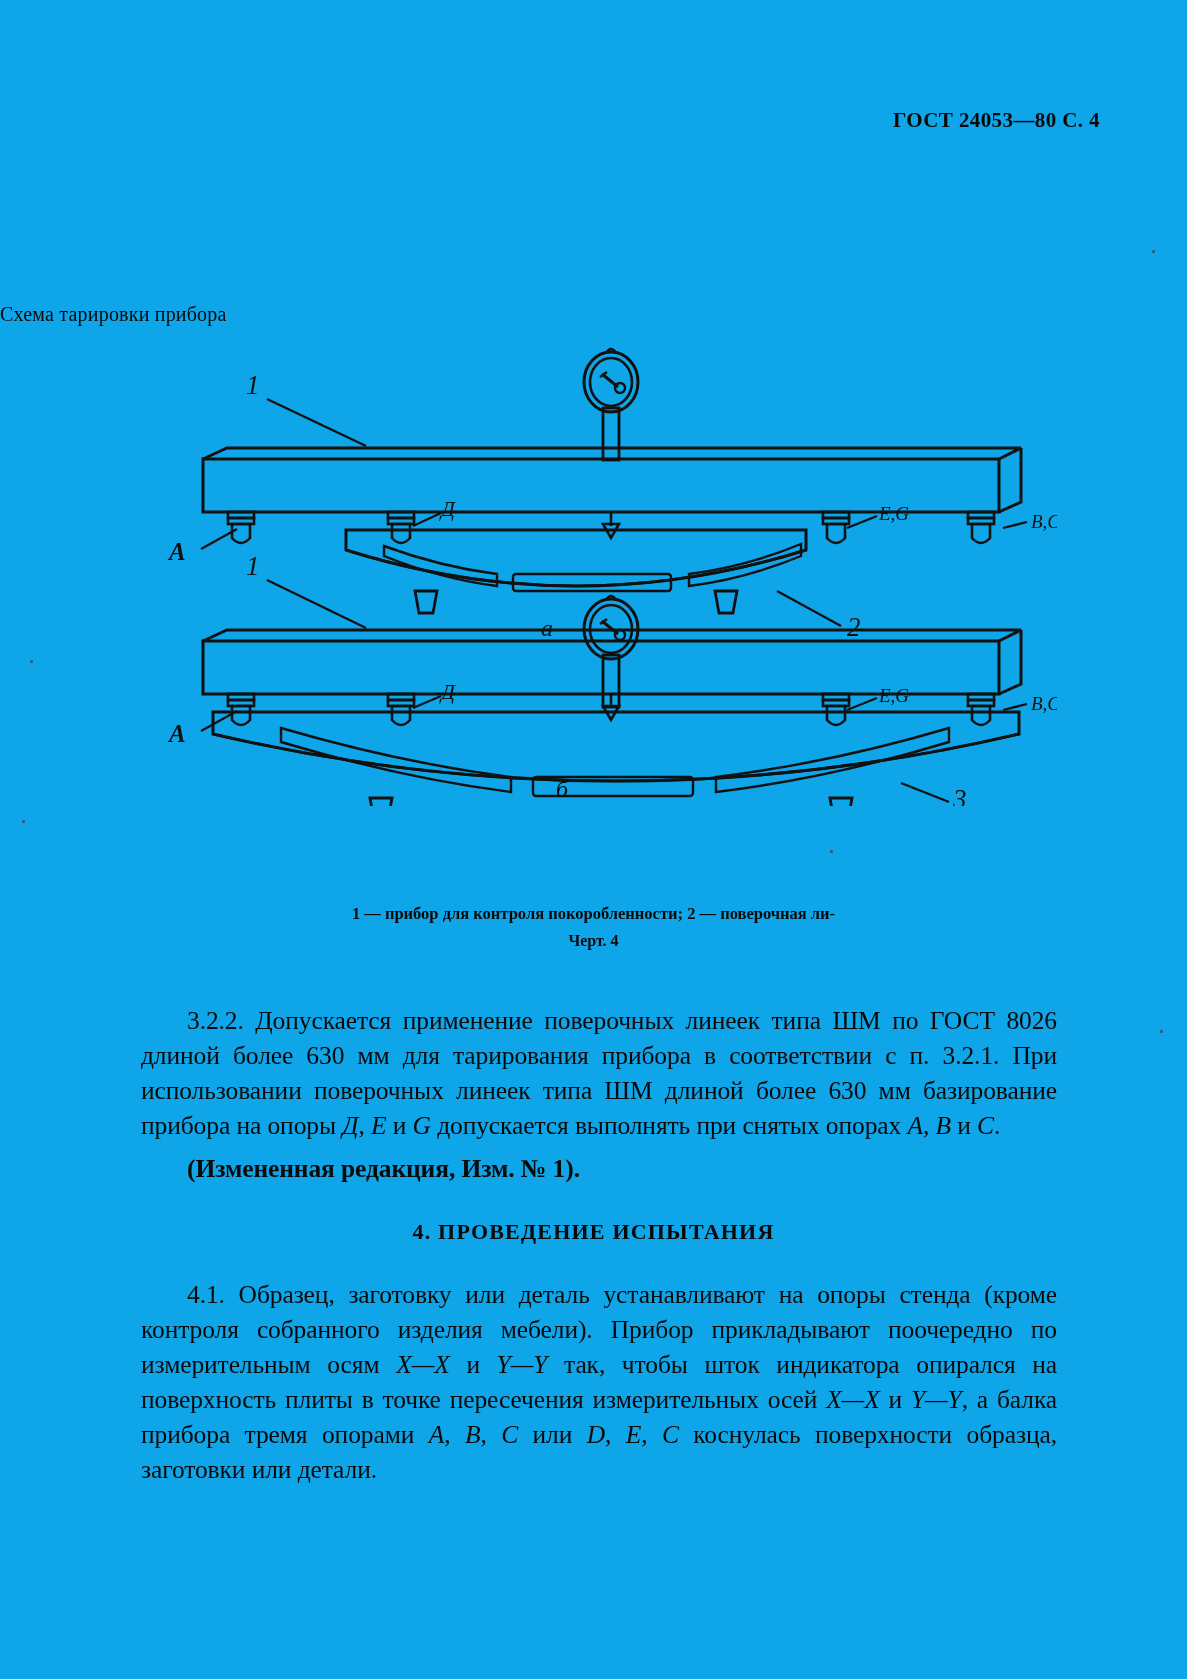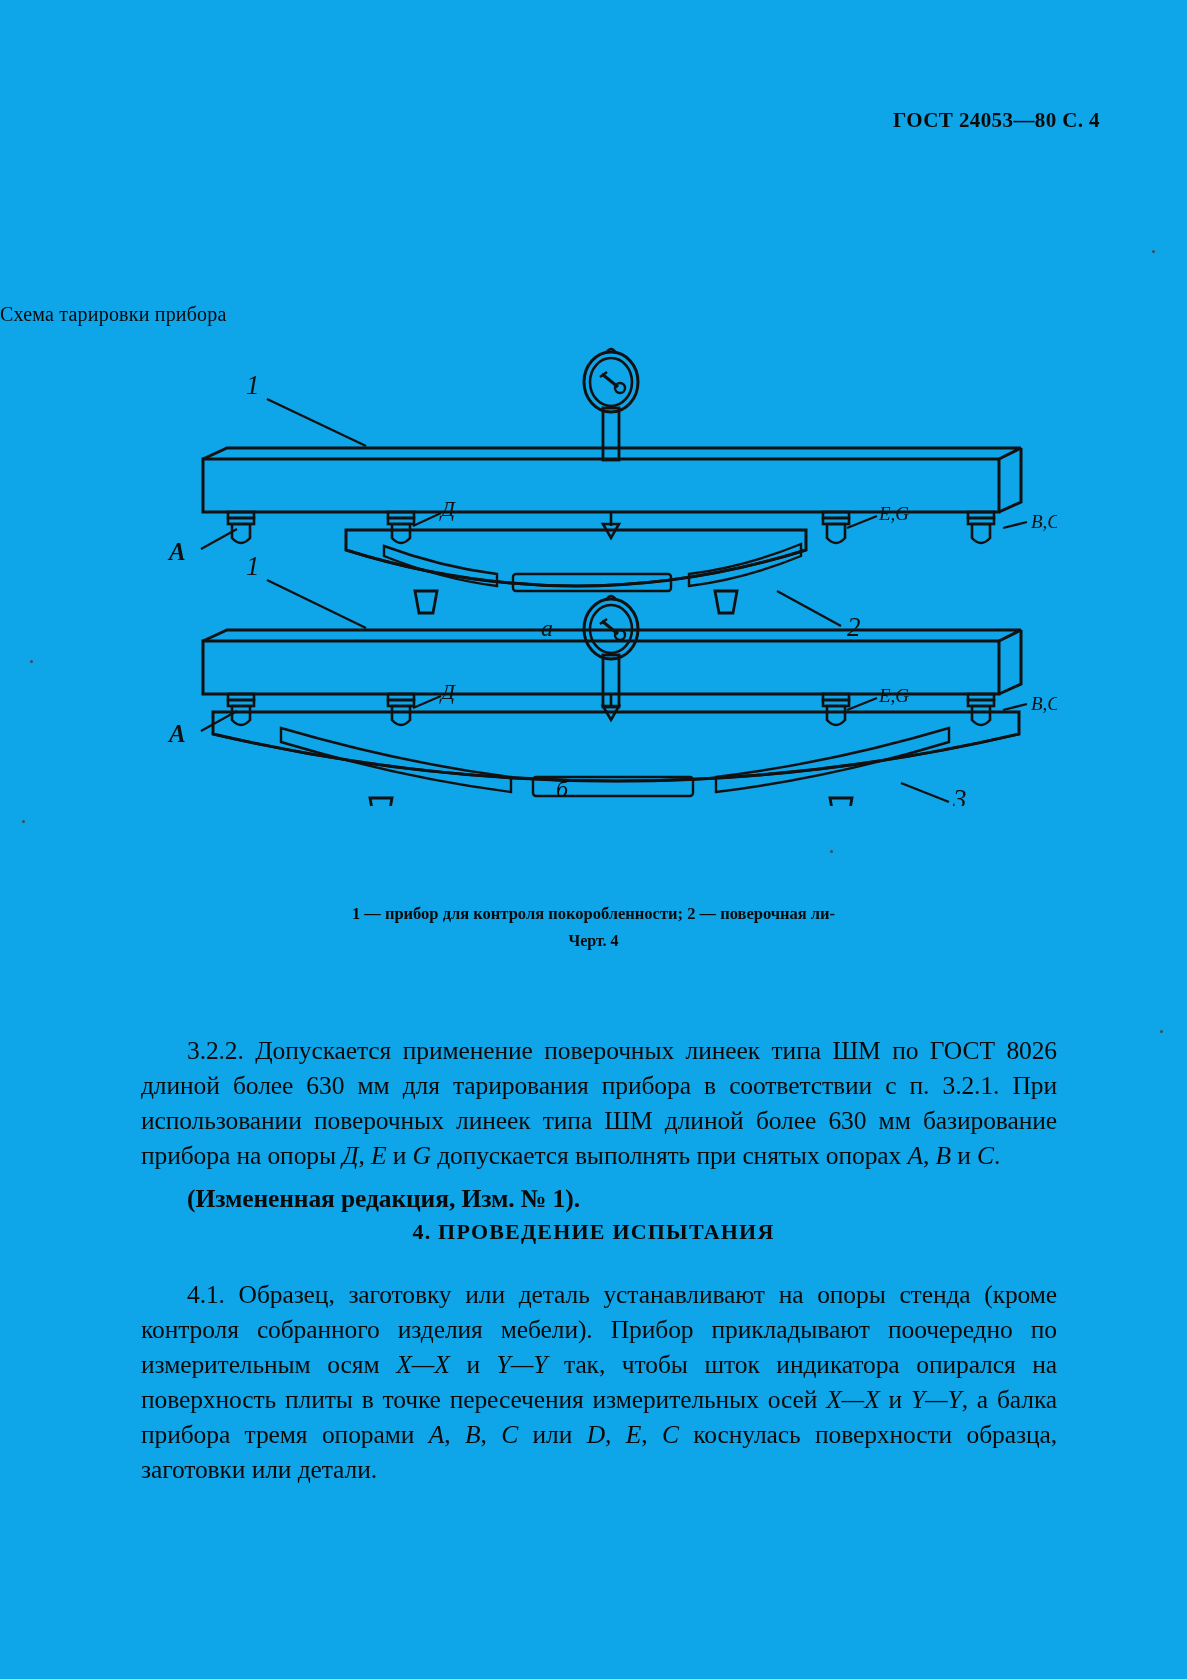--- a/index.html
+++ b/index.html
@@ -296,21 +296,21 @@
     
     <div style="position:absolute;left:415px;top:440px;font-size:24px;font-style:italic;">б</div>
   </div>
 
   <div class="fig-caption">
     <span class="ln">1 — прибор для контроля покоробленности; 2 — поверочная ли-</span>
   </div>
 
   <div class="fig-number">Черт. 4</div>
 
-  <div class="col" style="top:1033px;">
+  <div class="col" style="top:1003px;">
     <p class="body indent">3.2.2. Допускается применение поверочных линеек типа ШМ по ГОСТ 8026 длиной более 630 мм для тарирования прибора в соответствии с п. 3.2.1. При использовании поверочных линеек типа ШМ длиной более 630 мм базирование прибора на опоры <i>Д</i>, <i>Е</i> и <i>G</i> допускается выполнять при снятых опорах <i>А</i>, <i>В</i> и <i>С</i>.</p>
     <p class="body indent" style="margin-top:8px;"><b>(Измененная редакция, Изм. № 1).</b></p>
   </div>
 
   <div class="sec-heading" style="top:1219px;">4. ПРОВЕДЕНИЕ ИСПЫТАНИЯ</div>
 
   <div class="col" style="top:1277px;">
     <p class="body indent">4.1. Образец, заготовку или деталь устанавливают на опоры стенда (кроме контроля собранного изделия мебели). Прибор прикладывают поочередно по измерительным осям <i>Х—Х</i> и <i>Y—Y</i> так, чтобы шток индикатора опирался на поверхность плиты в точке пересечения измерительных осей <i>Х—Х</i> и <i>Y—Y</i>, а балка прибора тремя опорами <i>А</i>, <i>В</i>, <i>С</i> или <i>D</i>, <i>Е</i>, <i>С</i> коснулась поверхности образца, заготовки или детали.</p>
   </div>
 

